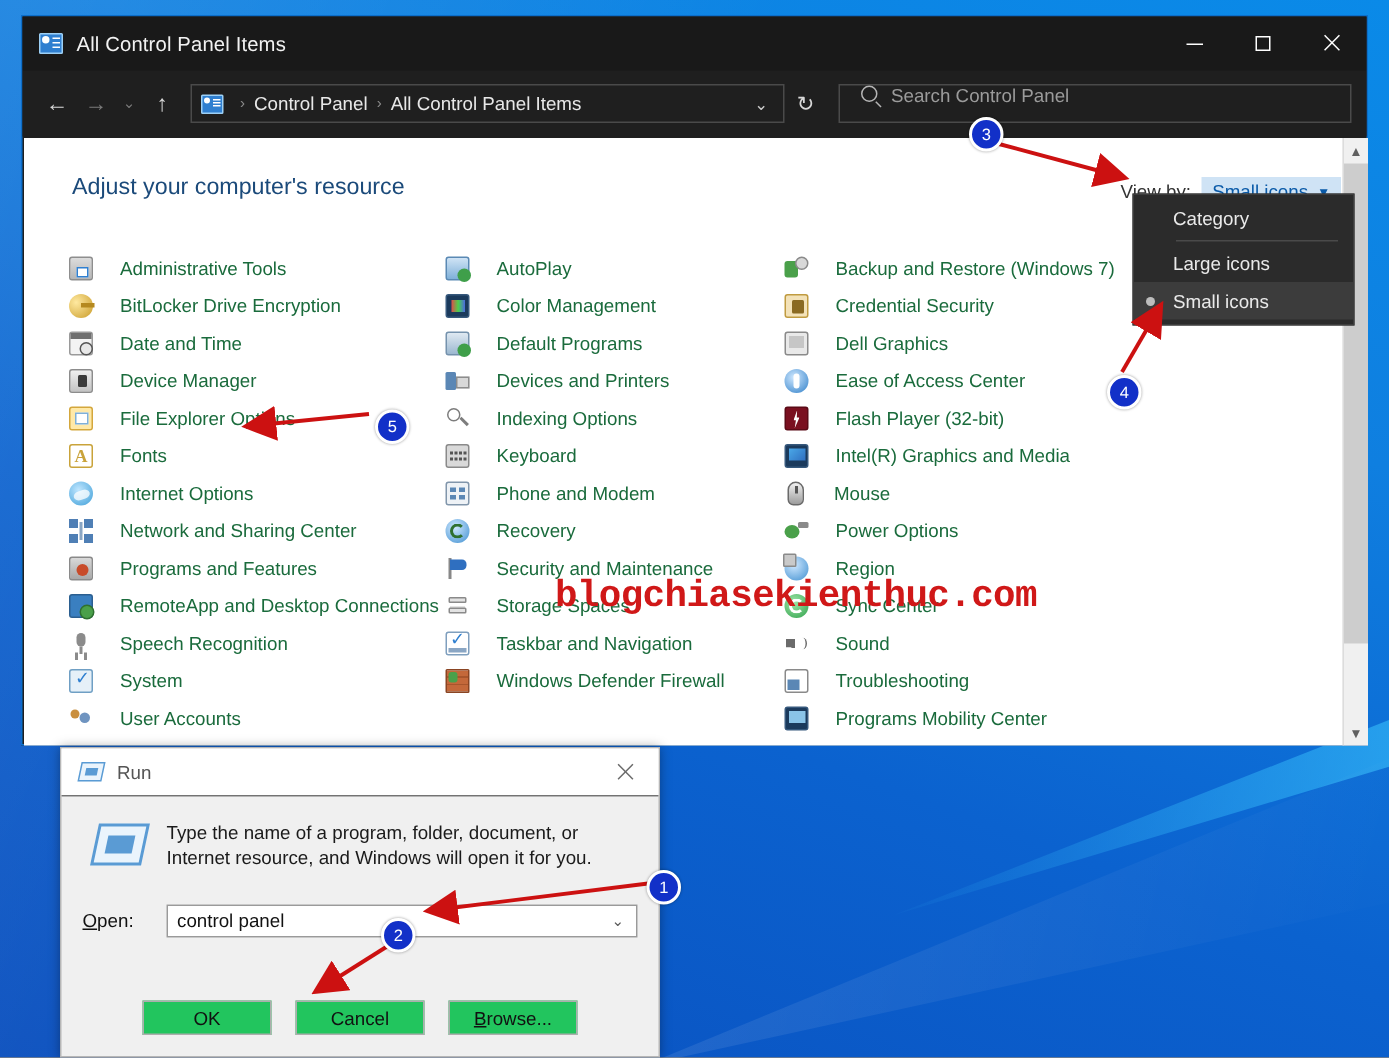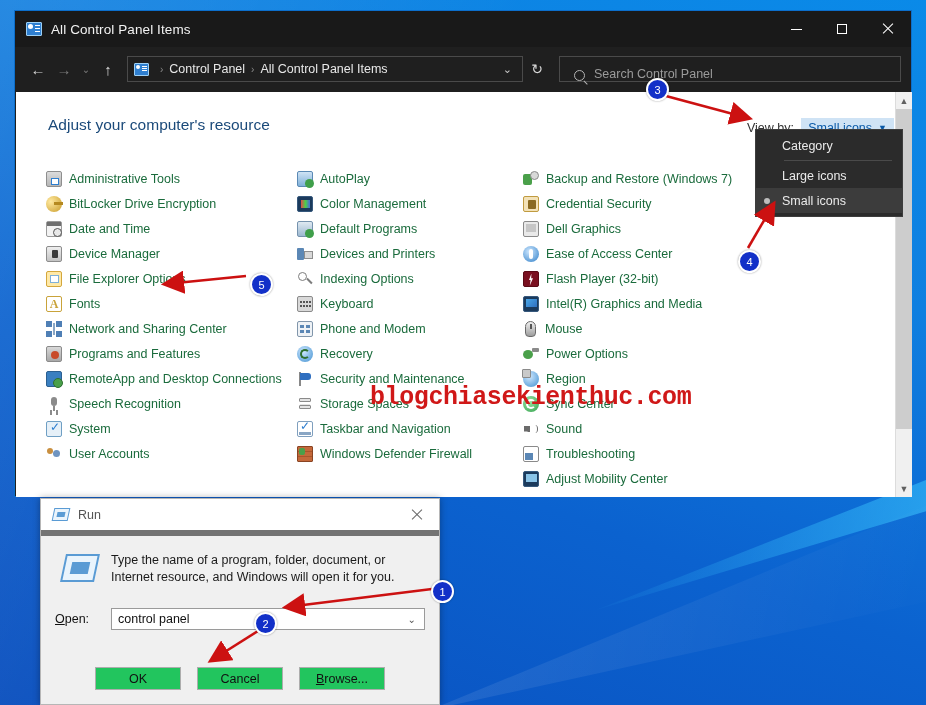--- a/index.html
+++ b/index.html
@@ -77,21 +77,21 @@
     background:#2f7fd0;border:1px solid #9dd0f5;box-sizing:border-box;border-radius:1px;
   }
   .ab-icon:before{content:"";position:absolute;left:1px;top:1px;width:4px;height:4px;background:#fff;border-radius:50%;}
   .ab-icon:after{content:"";position:absolute;left:7px;top:2px;width:5px;height:1px;background:#fff;box-shadow:0 2px 0 #fff,0 4px 0 #fff;}
   .crumb{color:#e8e8e8;font-size:12.5px;white-space:nowrap;}
   .crumb-sep{color:#8a8a8a;font-size:10px;margin:0 6px;}
   .ab-chev{margin-left:auto;color:#c9c9c9;font-size:11px;padding:0 10px;}
   #refresh{color:#d8d8d8;font-size:14px;width:28px;text-align:center;flex:none;}
   #searchbox{
     width:342px;height:26px;margin-left:8px;border:1px solid #4a4a4a;background:#1f1f1f;
-    display:flex;align-items:flex-end;box-sizing:border-box;flex:none;
+    display:flex;align-items:flex-start;box-sizing:border-box;flex:none;
   }
   #searchbox .mag{
     width:9px;height:9px;border:1.3px solid #b5b5b5;border-radius:50%;
     margin-left:14px;position:relative;flex:none;
   }
   #searchbox .mag:after{
     content:"";position:absolute;right:-4px;bottom:-3px;width:5px;height:1.3px;
     background:#b5b5b5;transform:rotate(45deg);
   }
   #searchbox .ph{color:#9b9b9b;font-size:12.5px;margin-left:9px;}
@@ -114,21 +114,21 @@
   }
   #viewbtn .cv{font-size:9px;}
 
   
   #items{position:absolute;left:30px;top:74px;width:840px;}
   .col{position:absolute;top:0;width:240px;}
   .col.c1{left:0;}
   .col.c2{left:251px;}
   .col.c3{left:477px;}
   .cpitem{
-    height:25px;display:flex;align-items:center;gap:7px;white-space:nowrap;
+    height:25px;display:flex;align-items:center;gap:18px;white-space:nowrap;
   }
   .cpitem .lbl{color:#1a6b3c;font-size:12.5px;}
   .ico{width:16px;height:16px;flex:none;position:relative;border-radius:2px;}
 
   
   .ico-admin{background:linear-gradient(#dcdcdc,#b6b6b6);border:1px solid #8e8e8e;box-sizing:border-box;}
   .ico-admin:after{content:"";position:absolute;left:4px;top:6px;width:8px;height:7px;background:#fff;border:1px solid #2f7fd0;box-sizing:border-box;}
   .ico-key{background:radial-gradient(circle at 30% 35%, #ffe9a0, #c99b28);border-radius:50%;}
   .ico-key:after{content:"";position:absolute;right:-1px;top:6px;width:9px;height:3px;background:#b5891f;}
   .ico-cal{background:#f3f3f3;border:1px solid #9a9a9a;box-sizing:border-box;}
@@ -250,21 +250,21 @@
   #viewmenu .sep{height:1px;background:#4a4a4a;margin:2px 10px 2px 28px;}
 
   
   #run{
     position:absolute;left:40px;top:498px;width:400px;height:207px;
     background:#f0f0f0;border:1px solid #b6b6b6;box-sizing:border-box;
     box-shadow:0 0 7px rgba(0,0,0,.35);z-index:50;
   }
   #run-title{
     height:31px;background:#fff;display:flex;align-items:center;position:relative;
-    border-bottom:6px solid #737373;
+    border-bottom:1px solid #737373;
   }
   #run-title .ricon{
     width:16px;height:13px;margin-left:12px;margin-right:9px;flex:none;position:relative;
     background:#eaf4fc;border:1px solid #5a9bd4;box-sizing:border-box;transform:skewX(-12deg);
   }
   #run-title .ricon:after{content:"";position:absolute;left:3px;top:3px;right:3px;bottom:3px;background:#5a9bd4;}
   #run-title .rtitle{color:#555;font-size:12.5px;}
   #run-close{
     position:absolute;right:0;top:0;width:44px;height:31px;display:flex;align-items:center;justify-content:center;
   }
@@ -390,20 +390,24 @@
           </div>
           <div class="cpitem">
             <span class="ico ico-folderopt"></span>
             <span class="lbl">File Explorer Options</span>
           </div>
           <div class="cpitem">
             <span class="ico ico-fonts"></span>
             <span class="lbl">Fonts</span>
           </div>
           <div class="cpitem">
+            <span class="ico ico-ie"></span>
+            <span class="lbl">Internet Options</span>
+          </div>
+          <div class="cpitem">
             <span class="ico ico-net"></span>
             <span class="lbl">Network and Sharing Center</span>
           </div>
           <div class="cpitem">
             <span class="ico ico-progs"></span>
             <span class="lbl">Programs and Features</span>
           </div>
           <div class="cpitem">
             <span class="ico ico-remote"></span>
             <span class="lbl">RemoteApp and Desktop Connections</span>
@@ -515,21 +519,21 @@
           <div class="cpitem">
             <span class="ico ico-sound"></span>
             <span class="lbl">Sound</span>
           </div>
           <div class="cpitem">
             <span class="ico ico-trouble"></span>
             <span class="lbl">Troubleshooting</span>
           </div>
           <div class="cpitem">
             <span class="ico ico-mobility"></span>
-            <span class="lbl">Adjust Mobility Center</span>
+            <span class="lbl">Programs Mobility Center</span>
           </div>
         </div>
     </div>
 
     <div id="vscroll">
       <div class="sb-arrow">▲</div>
       <div class="sb-thumb"></div>
       <div class="sb-arrow" style="position:absolute;bottom:0;left:0;right:0;">▼</div>
     </div>
   </div>

